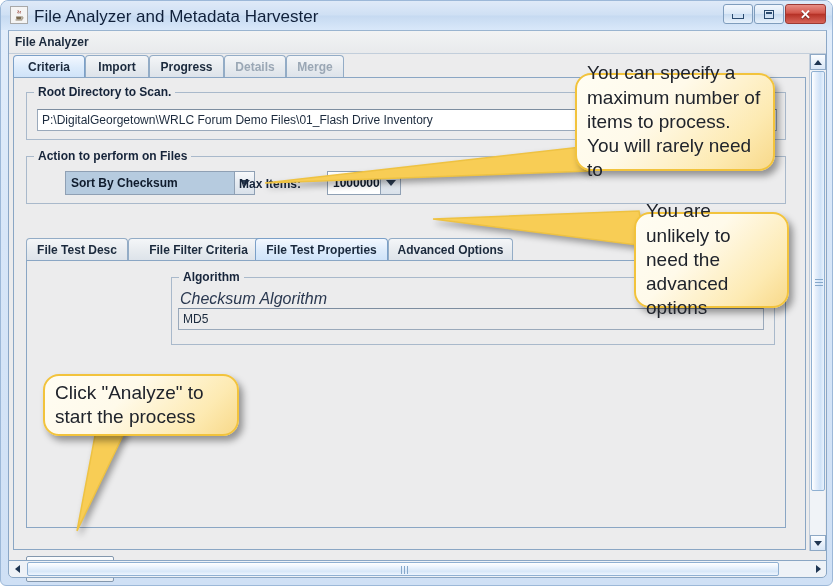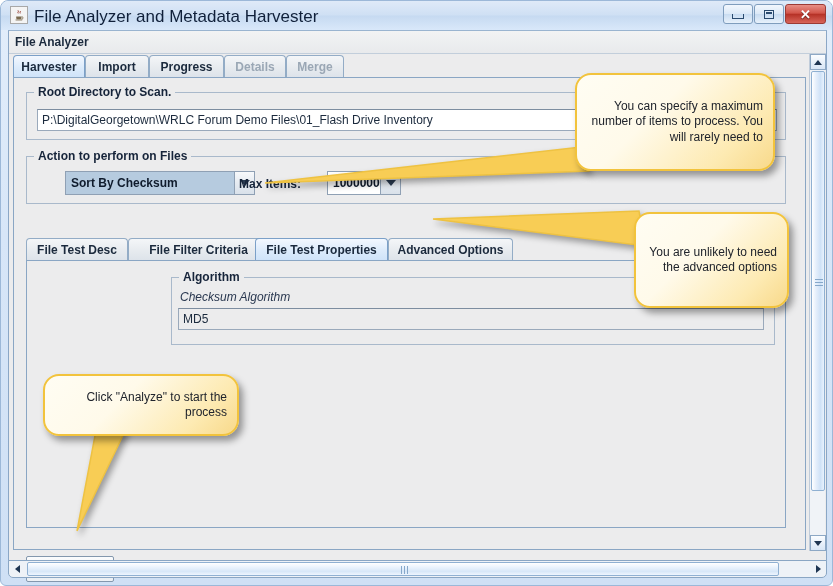--- a/index.html
+++ b/index.html
@@ -163,21 +163,21 @@
     width: 0; height: 0;
     border-left: 5px solid transparent;
     border-right: 5px solid transparent;
     border-top: 6px solid #2b3c52;
   }
   .field-label {
     position: absolute; font-size: 12px; font-weight: bold; color: #16243a;
     white-space: nowrap;
   }
   .italic-label {
-    position: absolute; font-size: 12px; font-style: italic; color: #2a3850;
+    position: absolute; font-size: 16px; font-style: italic; color: #2a3850;
     white-space: nowrap;
   }
 
   
   #inner-tabstrip { position: absolute; left: 12px; top: 160px; width: 760px; height: 22px; }
   #inner-panel {
     position: absolute; left: 12px; top: 182px;
     width: 760px; height: 268px;
     box-sizing: border-box;
     background: #ececed;
@@ -244,22 +244,22 @@
 
   
   .callout {
     position: absolute;
     box-sizing: border-box;
     border: 2px solid #f2c33c;
     border-radius: 16px;
     background: linear-gradient(135deg,#fffdf3 0%,#fffaea 40%,#fdeab2 78%,#f8d98a 100%);
     box-shadow: 4px 5px 7px rgba(0,0,0,0.38);
     display: flex; align-items: center; justify-content: center;
-    text-align: right;
-    font-size: 12px; color: #20242c;
+    text-align: left;
+    font-size: 19px; color: #20242c;
     line-height: 1.28;
     padding: 11px 10px;
     z-index: 40;
   }
   .tail { position: absolute; z-index: 39; overflow: visible; }
 </style>
 </head>
 <body>
 
 <div id="window">
@@ -287,21 +287,21 @@
     </div>
   </div>
 
   <div id="client">
 
     <div id="menubar">
       <div id="menu-file-analyzer">File Analyzer</div>
     </div>
 
     <div id="tabstrip">
-      <div class="tab selected" style="left:0px;width:72px;">Harvester</div>
+      <div class="tab selected" style="left:0px;width:72px;">Criteria</div>
       <div class="tab" style="left:72px;width:64px;">Import</div>
       <div class="tab" style="left:136px;width:75px;">Progress</div>
       <div class="tab disabled" style="left:211px;width:62px;">Details</div>
       <div class="tab disabled" style="left:273px;width:58px;">Merge</div>
     </div>
 
     <div id="tabpanel">
 
       <div class="groupbox" style="left:12px;top:14px;width:760px;height:48px;">
         <div class="group-title">Root Directory to Scan.</div>

